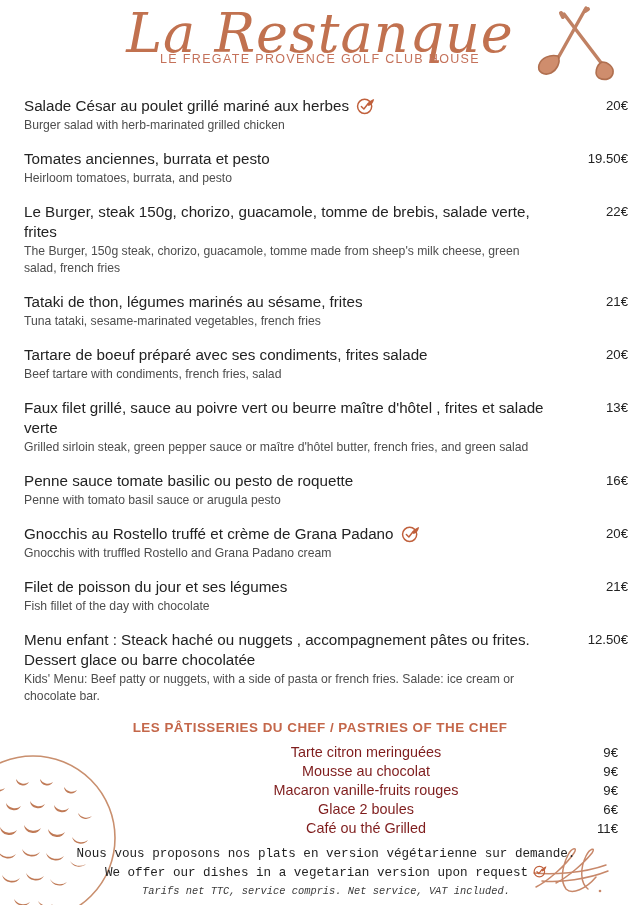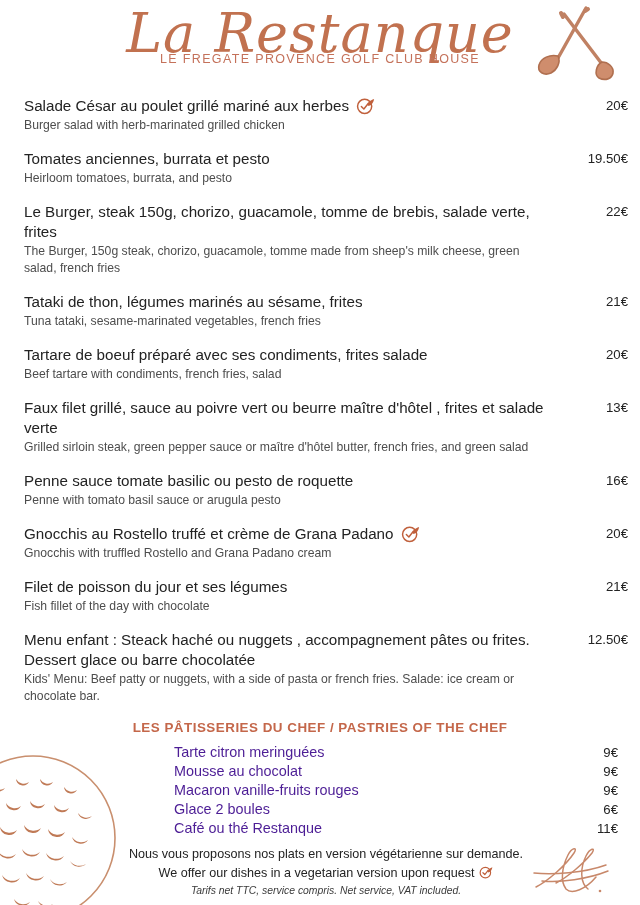--- a/index.html
+++ b/index.html
@@ -114,39 +114,41 @@
     margin: 12px 0 8px 0;
   }
   .dessert-row {
     display: flex;
     align-items: baseline;
     padding: 0 22px 0 24px;
     line-height: 19px;
   }
   .dessert-name {
     flex: 1 1 auto;
+    text-align: center;
     font-size: 14.4px;
-    color: #4c1d95;
+    color: #7f1d1d;
     padding-left: 150px;
     padding-right: 14px;
   }
   .dessert-price {
     flex: 0 0 46px;
     text-align: right;
     font-size: 13.2px;
     color: #232323;
   }
 
   
   .footer {
     position: absolute;
     left: 12px;
     right: 0;
     bottom: 6px;
     text-align: center;
+    font-family: Liberation Mono, monospace;
   }
   .foot-l1 {
     font-size: 12.6px;
     color: #232323;
     line-height: 19px;
   }
   .foot-l2 {
     font-size: 12.6px;
     color: #232323;
     line-height: 19px;
@@ -300,21 +302,21 @@
   </div>
   <div class="dessert-row">
     <div class="dessert-name">Macaron vanille-fruits rouges</div>
     <div class="dessert-price">9€</div>
   </div>
   <div class="dessert-row">
     <div class="dessert-name">Glace 2 boules</div>
     <div class="dessert-price">6€</div>
   </div>
   <div class="dessert-row">
-    <div class="dessert-name">Café ou thé Restanque</div>
+    <div class="dessert-name">Café ou thé Grilled</div>
     <div class="dessert-price">11€</div>
   </div>
 </div>
 
 <div class="golfball">
   <svg viewBox="0 0 170 170" width="170" height="170" aria-hidden="true">
     <circle cx="85" cy="85" r="82" fill="none" stroke="#c98f6e" stroke-width="1.6"></circle>
     <g fill="#c07a56">
       <path d="M20 40 a7 7 0 0 0 13 3 a9 9 0 0 1-13-3 Z"></path>
       <path d="M44 32 a7 7 0 0 0 13 3 a9 9 0 0 1-13-3 Z"></path>

